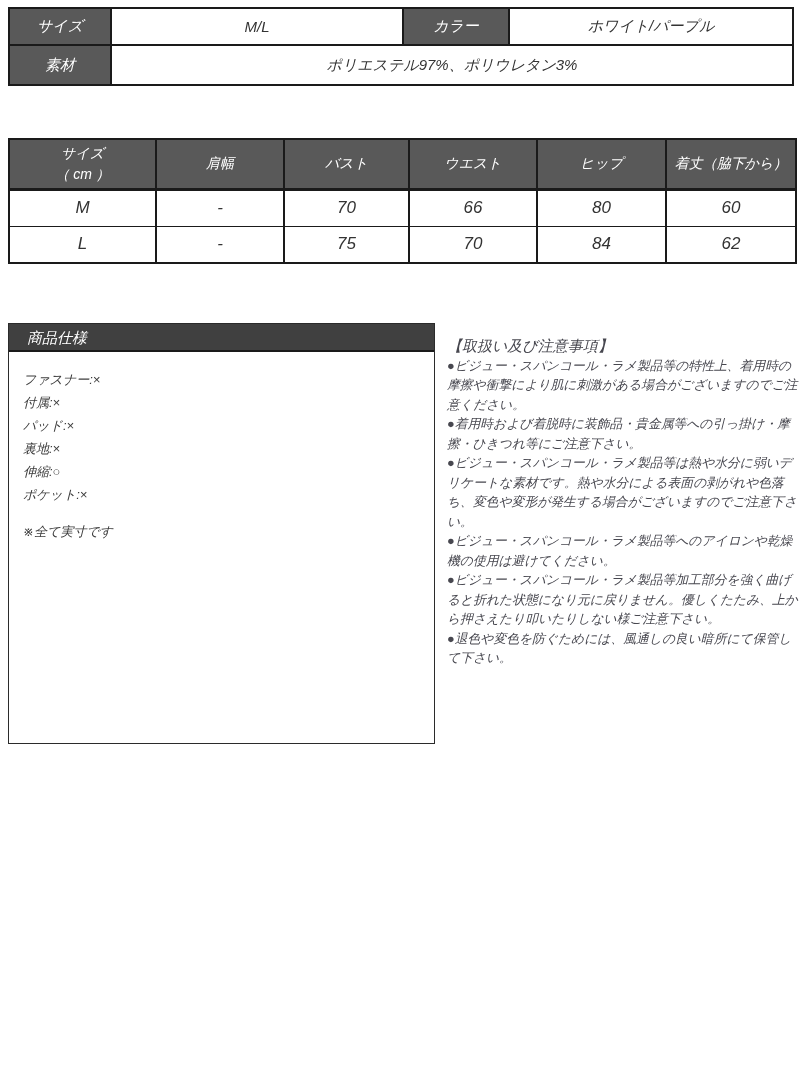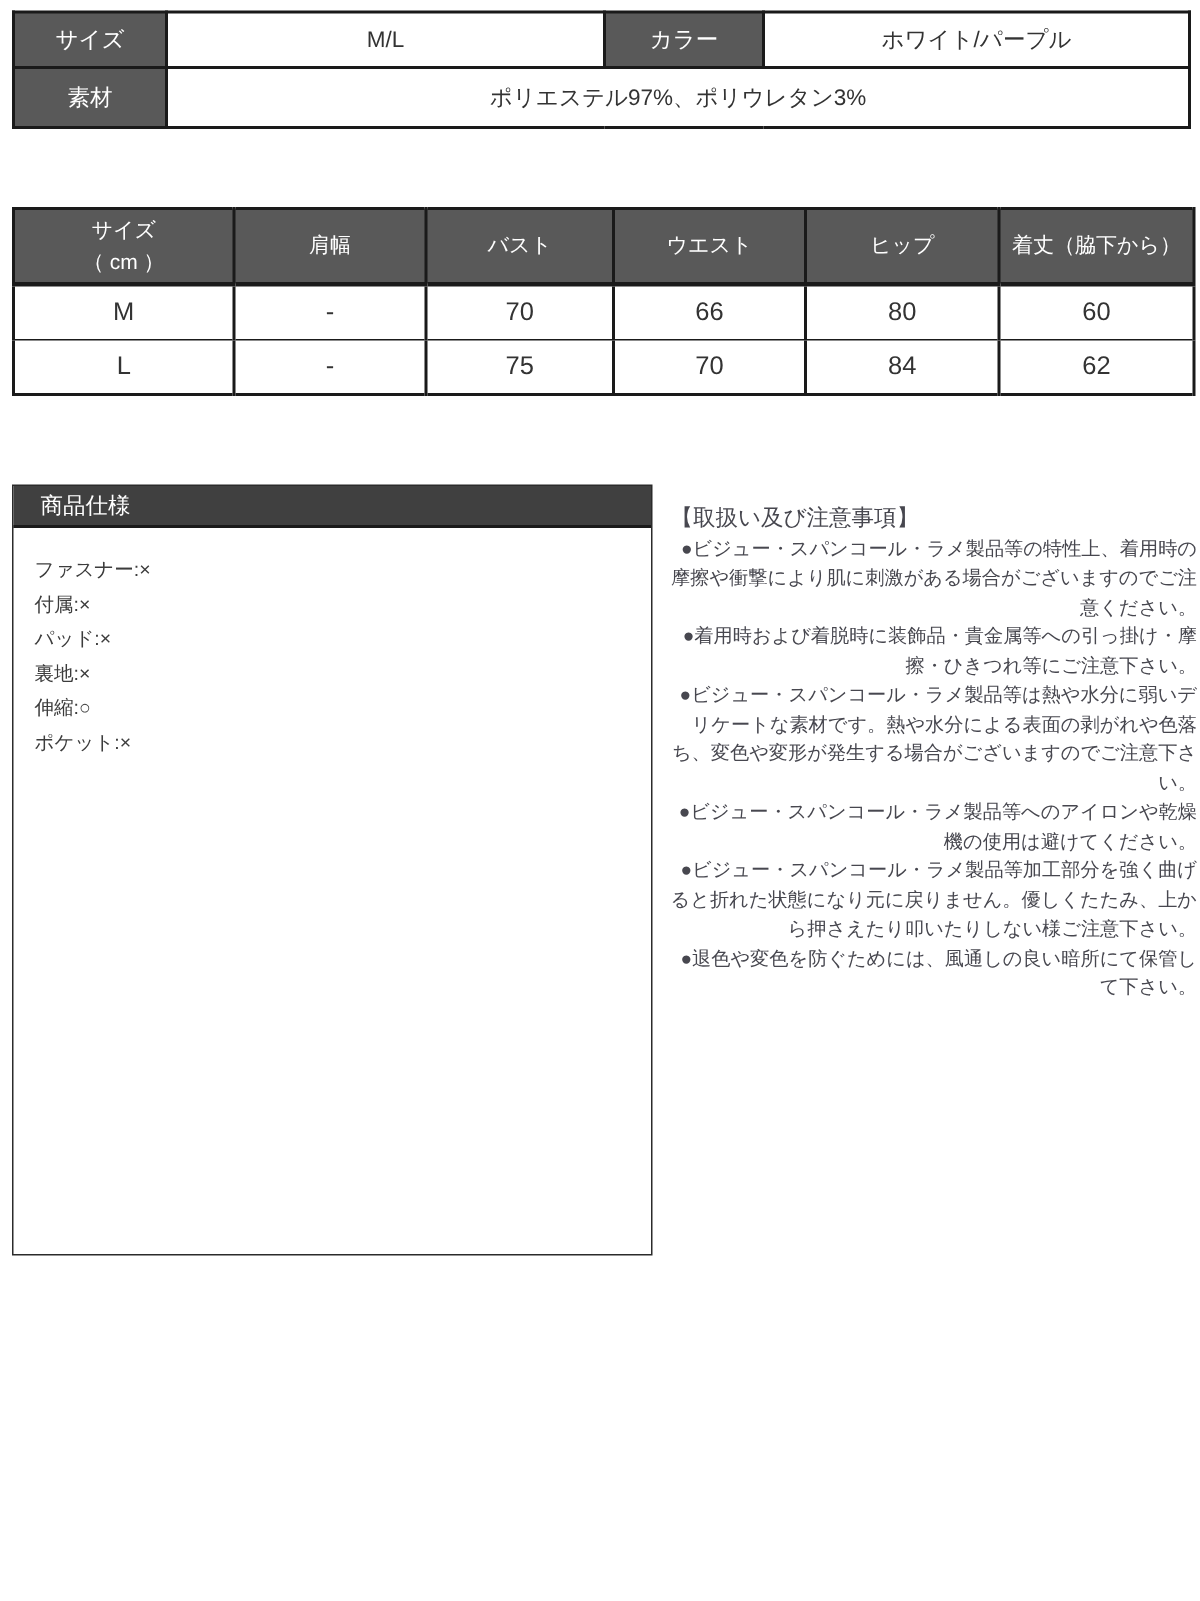--- a/index.html
+++ b/index.html
@@ -2,21 +2,21 @@
 <html><head>
 <meta charset="utf-8">
 <style>
   * { margin: 0; padding: 0; box-sizing: border-box; }
   html, body {
     width: 800px; height: 1067px;
     background: #ffffff;
     font-family: "Liberation Sans", "DejaVu Sans", sans-serif;
     color: #333333;
   }
-  .page { position: relative; width: 800px; height: 1067px; background: #fff; overflow: hidden; }
+  .page { position: relative; width: 800px; height: 1067px; background: #fff; overflow: hidden; font-style: italic; }
 
   
   table.top-table {
     position: absolute; left: 8px; top: 7px; width: 784px;
     border-collapse: collapse; table-layout: fixed;
   }
   table.top-table th, table.top-table td {
     border: 2px solid #1a1a1a;
     text-align: center; vertical-align: middle;
     font-size: 15px; font-weight: normal;
@@ -44,41 +44,41 @@
     border-left: 2px solid #1a1a1a; border-right: 2px solid #1a1a1a;
     border-top: 1px solid #1a1a1a; border-bottom: 1px solid #1a1a1a;
     text-align: center; vertical-align: middle;
     font-size: 17px; color: #333333;
     height: 37px;
   }
 
   
   .spec-box {
     position: absolute; left: 8px; top: 323px;
-    width: 427px; height: 514px;
+    width: 427px; height: 421px;
     border: 1px solid #2b2b2b;
     background: #ffffff;
   }
   .spec-box-header {
     width: 100%; height: 28px;
     background: #404040; border-bottom: 2px solid #1a1a1a;
     color: #ffffff; font-size: 15px; line-height: 28px;
     padding-left: 18px;
   }
   .spec-items { padding: 16px 0 0 14px; }
   .spec-item { font-size: 13px; line-height: 23px; color: #3c3c3c; }
   .spec-note { padding: 17px 0 0 14px; font-size: 13px; color: #3c3c3c; }
 
   
   .notes {
     position: absolute; left: 447px; top: 336px; width: 351px;
     font-size: 12.8px; line-height: 19.5px; color: #47474f;
   }
   .notes-title { font-size: 15px; }
-  .note-item { text-align: right; }
+  .note-item { text-align: left; }
 </style>
 </head>
 <body>
 
 <div class="page">
 
   <table class="top-table">
     <colgroup>
       <col style="width:102px">
         <col style="width:292px">
@@ -140,20 +140,21 @@
   <div class="spec-box">
     <div class="spec-box-header">商品仕様</div>
     <div class="spec-items">
       <div class="spec-item">ファスナー:×</div>
       <div class="spec-item">付属:×</div>
       <div class="spec-item">パッド:×</div>
       <div class="spec-item">裏地:×</div>
       <div class="spec-item">伸縮:○</div>
       <div class="spec-item">ポケット:×</div>
     </div>
+    <div class="spec-note">※全て実寸です</div>
   </div>
 
   <div class="notes">
     <div class="notes-title">【取扱い及び注意事項】</div>
     <div class="note-item">●ビジュー・スパンコール・ラメ製品等の特性上、着用時の摩擦や衝撃により肌に刺激がある場合がございますのでご注意ください。</div>
     <div class="note-item">●着用時および着脱時に装飾品・貴金属等への引っ掛け・摩擦・ひきつれ等にご注意下さい。</div>
     <div class="note-item">●ビジュー・スパンコール・ラメ製品等は熱や水分に弱いデリケートな素材です。熱や水分による表面の剥がれや色落ち、変色や変形が発生する場合がございますのでご注意下さい。</div>
     <div class="note-item">●ビジュー・スパンコール・ラメ製品等へのアイロンや乾燥機の使用は避けてください。</div>
     <div class="note-item">●ビジュー・スパンコール・ラメ製品等加工部分を強く曲げると折れた状態になり元に戻りません。優しくたたみ、上から押さえたり叩いたりしない様ご注意下さい。</div>
     <div class="note-item">●退色や変色を防ぐためには、風通しの良い暗所にて保管して下さい。</div>

